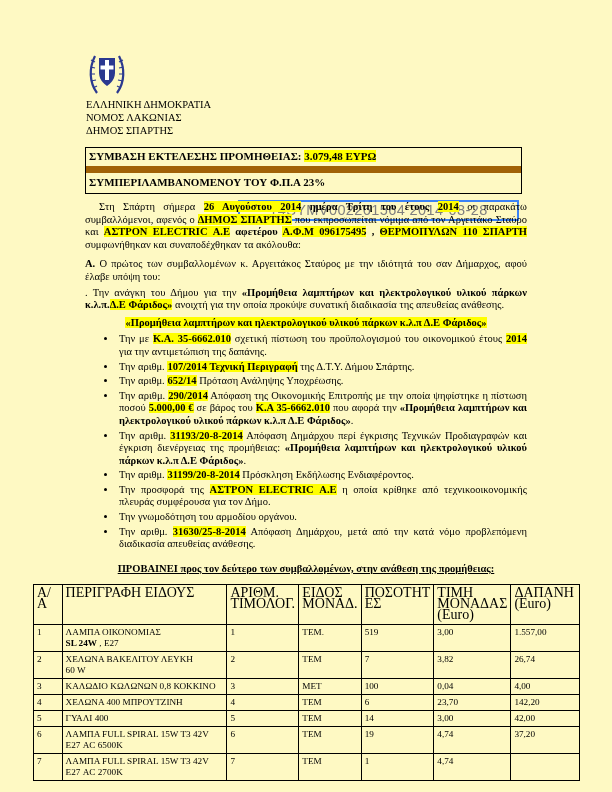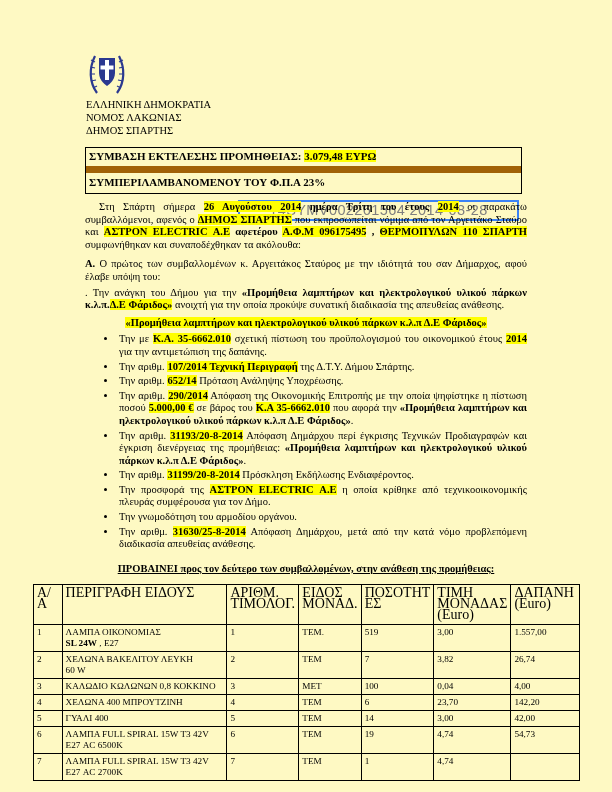--- a/index.html
+++ b/index.html
@@ -177,21 +177,21 @@
           <td class="col-cost">42,00</td>
         </tr>
         <tr>
           <td class="col-aa">6</td>
           <td class="col-desc"><span class="">ΛΑΜΠΑ FULL SPIRAL 15W T3 42V
 Ε27 AC 6500K</span></td>
           <td class="col-num">6</td>
           <td class="col-unit">ΤΕΜ</td>
           <td class="col-qty">19</td>
           <td class="col-price">4,74</td>
-          <td class="col-cost">54,73</td>
+          <td class="col-cost">37,20</td>
         </tr>
         <tr>
           <td class="col-aa">7</td>
           <td class="col-desc"><span class="">ΛΑΜΠΑ FULL SPIRAL 15W T3 42V
 Ε27 AC 2700K</span></td>
           <td class="col-num">7</td>
           <td class="col-unit">ΤΕΜ</td>
           <td class="col-qty">1</td>
           <td class="col-price">4,74</td>
           <td class="col-cost"></td>

